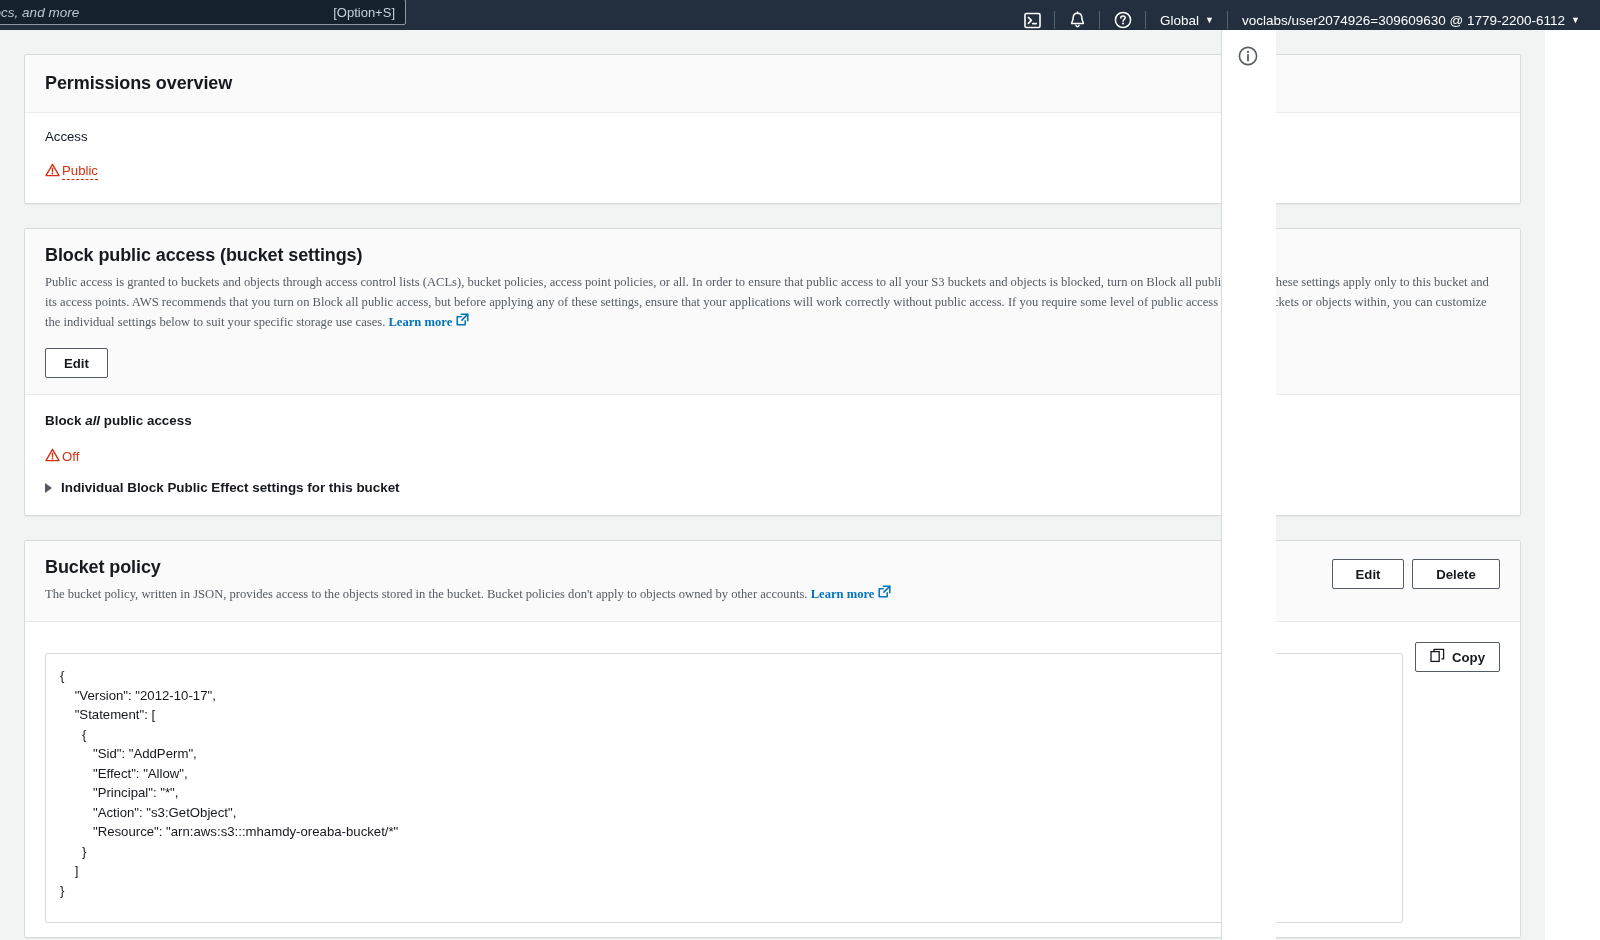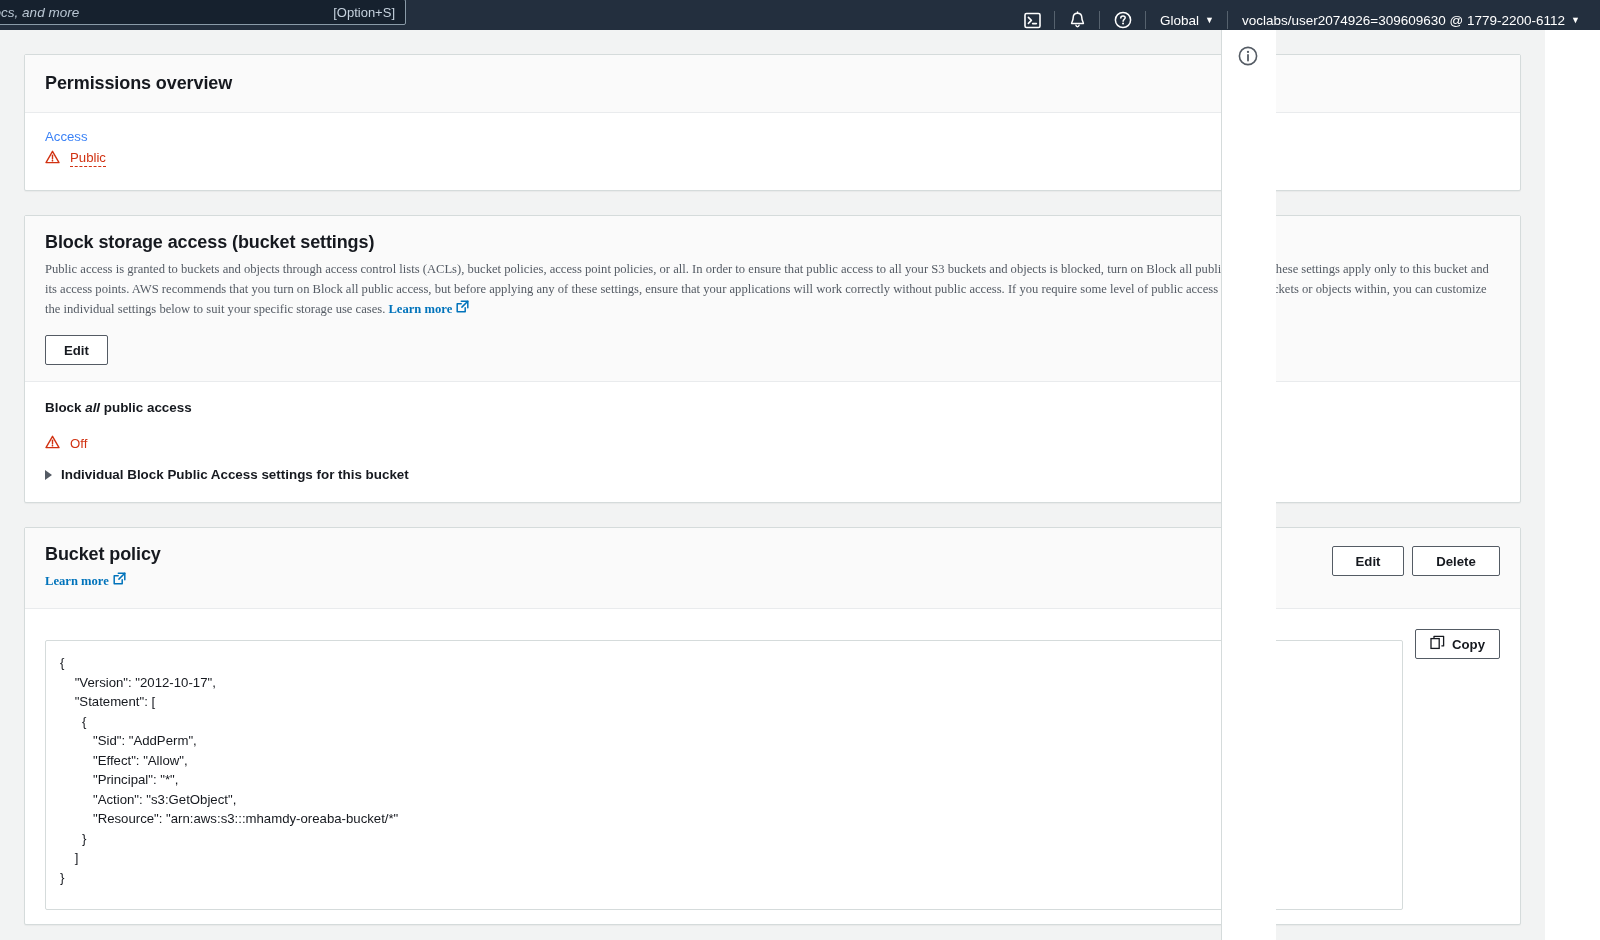--- a/index.html
+++ b/index.html
@@ -145,27 +145,27 @@
     margin: 7px 0 0 0;
     font-family: Liberation Serif, serif;
   }
 
   
   #perm-card { margin-top: 24px; }
   #perm-header { padding: 18px 20px 18px 20px; }
   #perm-body { padding: 16px 20px 22px 20px; }
   .field-label {
     font-size: 13.2px;
-    color: #3b82f6;
-    margin-bottom: 6px;
+    color: #0f172a;
+    margin-bottom: 19px;
   }
   .status-warn {
     display: inline-flex;
     align-items: center;
-    gap: 10px;
+    gap: 2px;
     color: #d13212;
     font-size: 13.2px;
   }
   .status-warn .status-text {
     border-bottom: 1.5px dashed #d13212;
     padding-bottom: 1px;
     cursor: pointer;
   }
   .warn-tri { display: block; }
 
@@ -341,21 +341,21 @@
               <circle cx="7.5" cy="10.7" r="0.85" fill="#d13212"></circle>
             </svg>
           </span>
           <span class="status-text">Public</span>
         </div>
       </div>
     </div>
 
     <div class="card">
       <div class="card-header">
-        <h2 class="card-title">Block storage access (bucket settings)</h2>
+        <h2 class="card-title">Block public access (bucket settings)</h2>
         <p class="card-desc"><span>Public access is granted to buckets and objects through access control lists (ACLs), bucket policies, access point policies, or all. In order to ensure that public access to all your S3 buckets and objects is blocked, turn on Block all public access. These settings apply only to this bucket and its access points. AWS recommends that you turn on Block all public access, but before applying any of these settings, ensure that your applications will work correctly without public access. If you require some level of public access to your buckets or objects within, you can customize the individual settings below to suit your specific storage use cases.</span>
           <a class="link link-inline" href="#">
               <span>Learn more</span>
               <span class="ext-icon">
               <svg width="13" height="13" viewBox="0 0 13 13">
                 <path d="M5.3 1.2 L11.8 1.2 L11.8 7.7" fill="none" stroke="#0073bb" stroke-width="1.5" stroke-linecap="round" stroke-linejoin="round"></path>
                 <path d="M11.8 1.2 L5.9 7.1" fill="none" stroke="#0073bb" stroke-width="1.5" stroke-linecap="round"></path>
                 <path d="M9.2 7.8 L9.2 11.8 L1.2 11.8 L1.2 3.8 L5.2 3.8" fill="none" stroke="#0073bb" stroke-width="1.5" stroke-linecap="round" stroke-linejoin="round"></path>
               </svg>
             </span>
@@ -375,30 +375,30 @@
               <path d="M7.5 1.3 L14 12.6 L1 12.6 Z" fill="none" stroke="#d13212" stroke-width="1.4" stroke-linejoin="round"></path>
               <line x1="7.5" y1="5.2" x2="7.5" y2="8.9" stroke="#d13212" stroke-width="1.4" stroke-linecap="round"></line>
               <circle cx="7.5" cy="10.7" r="0.85" fill="#d13212"></circle>
             </svg>
           </span>
           <span>Off</span>
         </div>
 
         <div id="bpa-expander">
           <span class="tri-right"></span>
-          <span id="bpa-expander-label">Individual Block Public Access settings for this bucket</span>
+          <span id="bpa-expander-label">Individual Block Public Effect settings for this bucket</span>
         </div>
       </div>
     </div>
 
     <div class="card">
       <div id="policy-header">
         <div>
           <h2 class="card-title">Bucket policy</h2>
-          <p class="card-desc">
+          <p class="card-desc"><span>The bucket policy, written in JSON, provides access to the objects stored in the bucket. Bucket policies don't apply to objects owned by other accounts.</span>
             <a class="link link-inline" href="#">
                 <span>Learn more</span>
                 <span class="ext-icon">
                 <svg width="13" height="13" viewBox="0 0 13 13">
                   <path d="M5.3 1.2 L11.8 1.2 L11.8 7.7" fill="none" stroke="#0073bb" stroke-width="1.5" stroke-linecap="round" stroke-linejoin="round"></path>
                   <path d="M11.8 1.2 L5.9 7.1" fill="none" stroke="#0073bb" stroke-width="1.5" stroke-linecap="round"></path>
                   <path d="M9.2 7.8 L9.2 11.8 L1.2 11.8 L1.2 3.8 L5.2 3.8" fill="none" stroke="#0073bb" stroke-width="1.5" stroke-linecap="round" stroke-linejoin="round"></path>
                 </svg>
               </span>
               </a>

